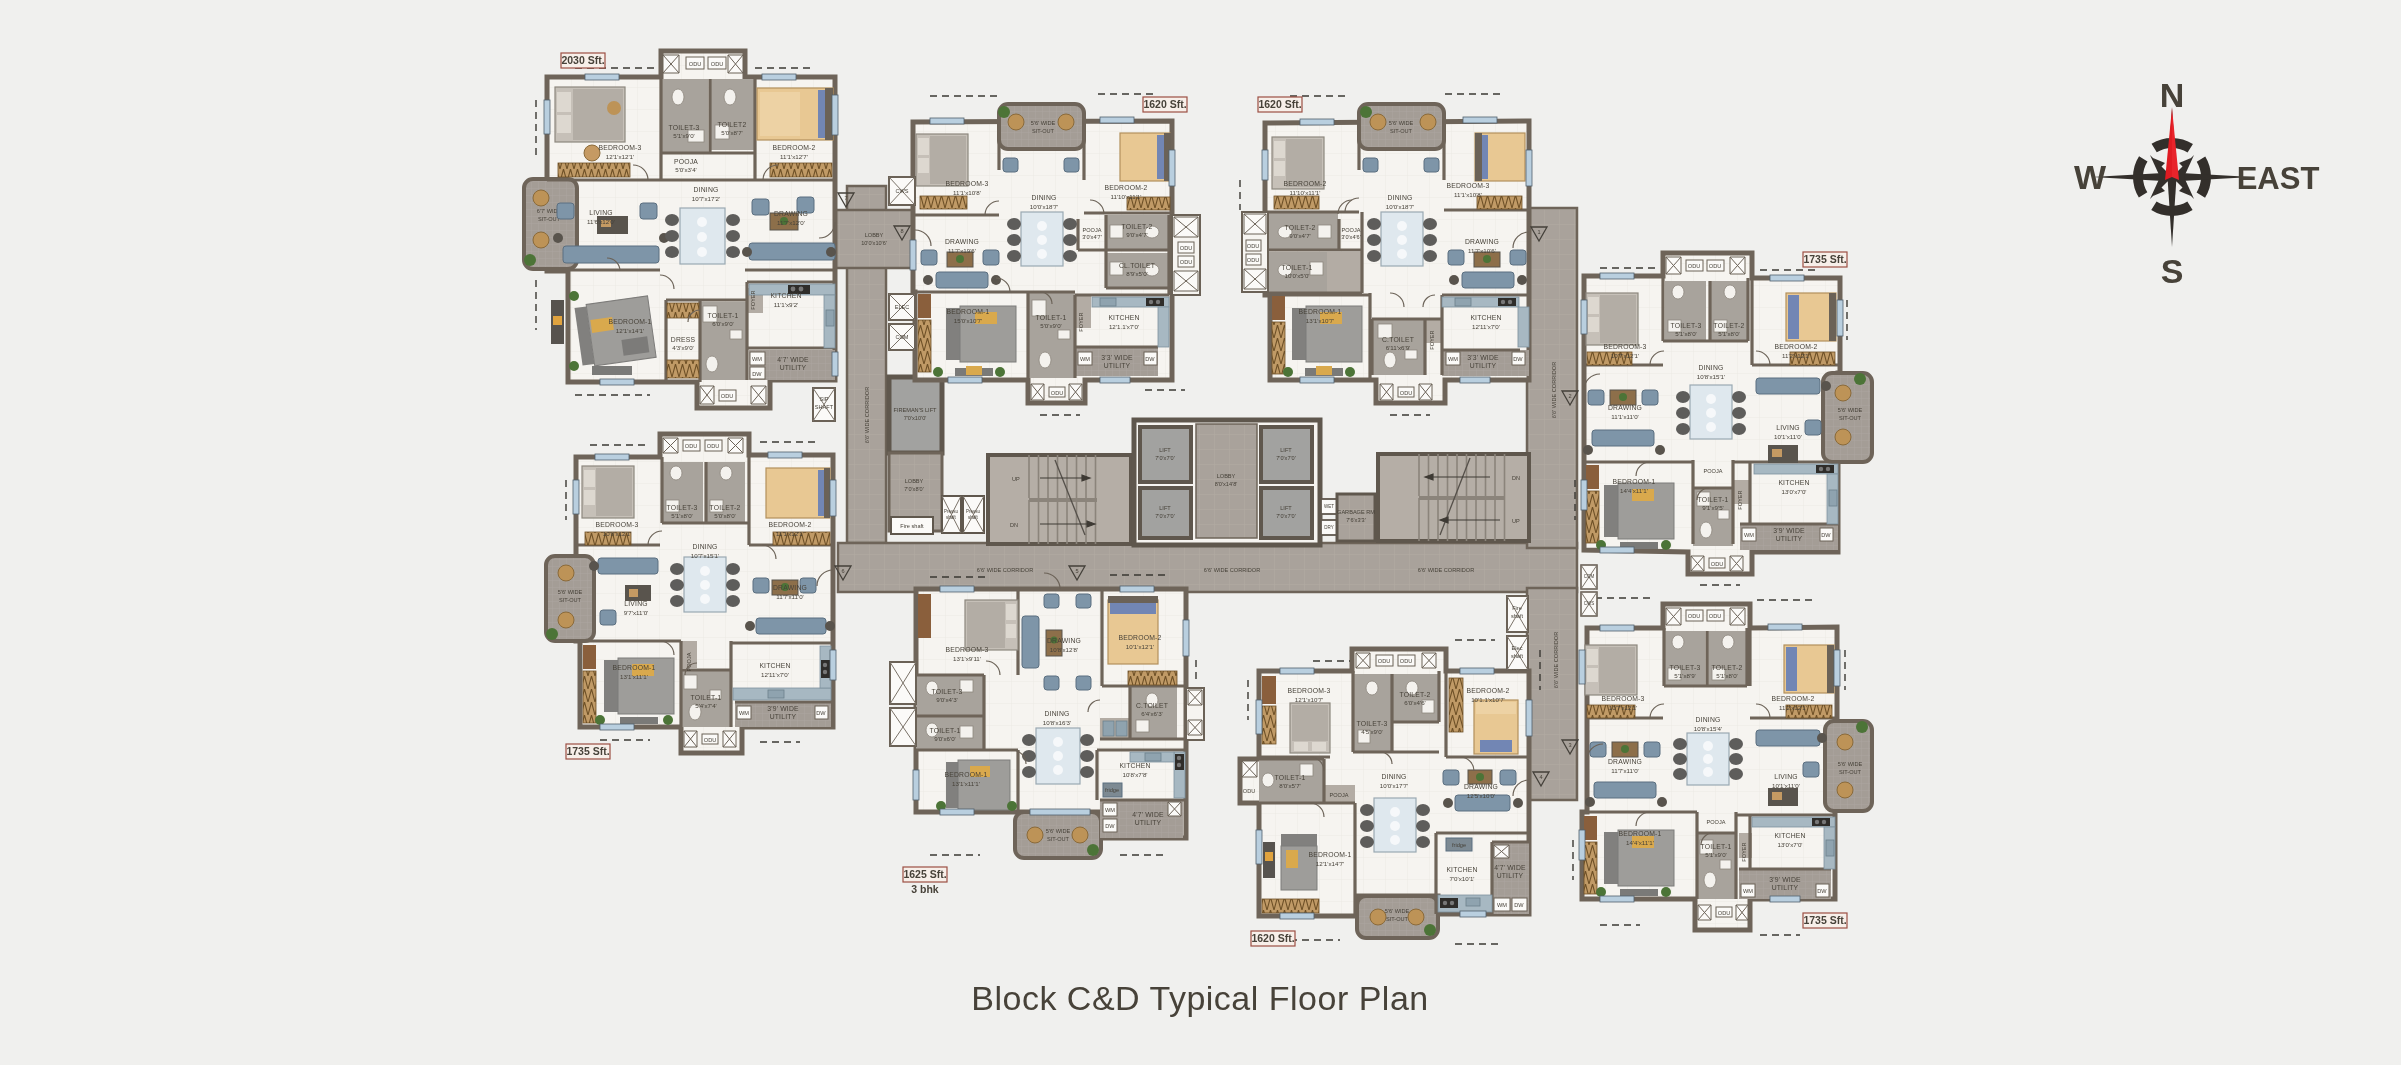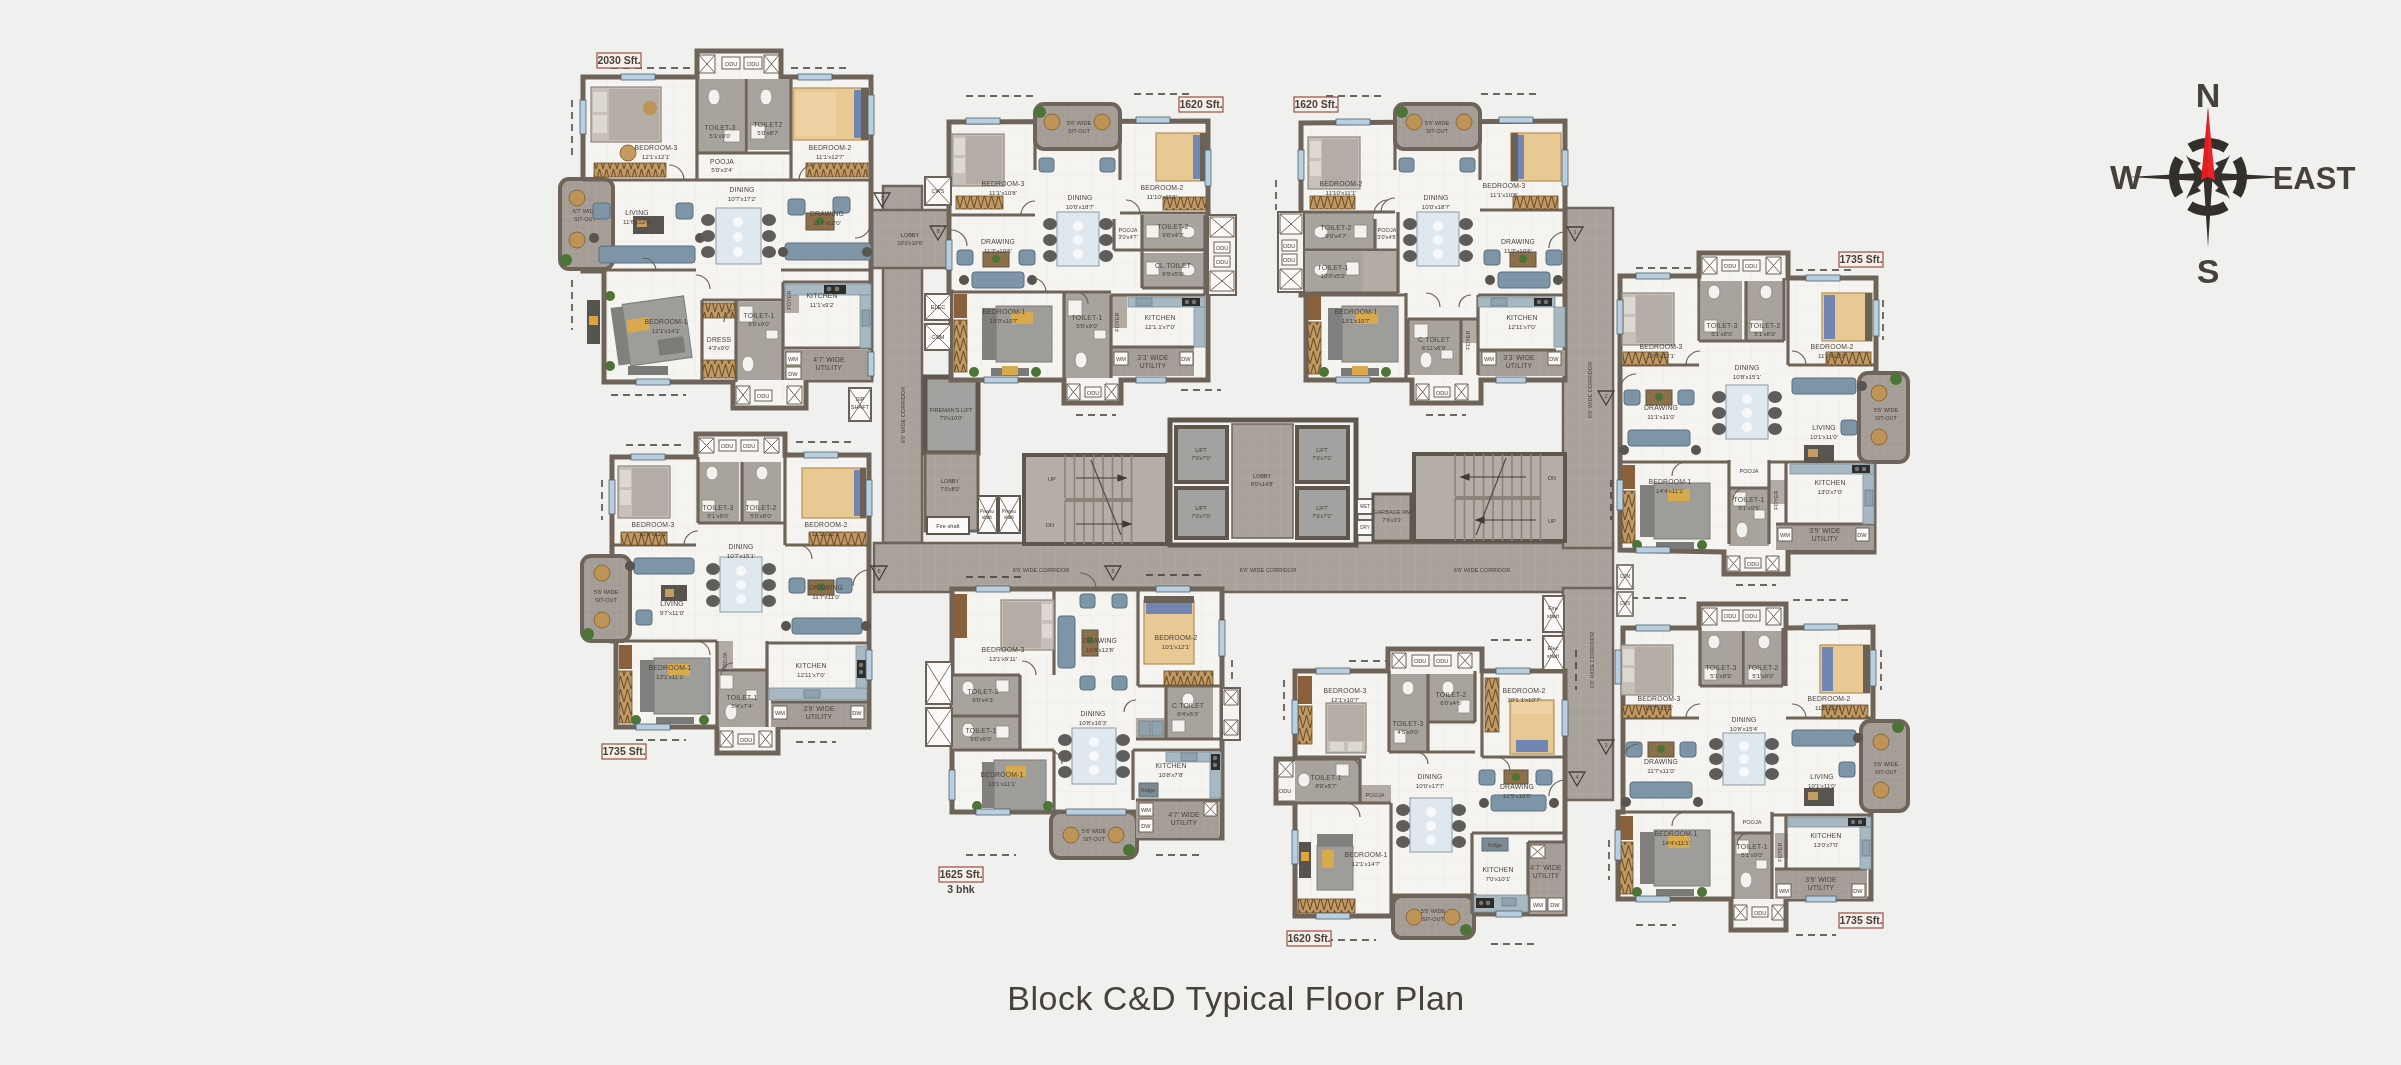--- a/index.html
+++ b/index.html
@@ -1,16 +1,16 @@
 <!DOCTYPE html>
 <html><head>
 <meta charset="utf-8">
 <style>
 html,body{margin:0;padding:0;background:#f0f0ee;}
-#wrap{width:2014px;height:1065px;position:relative;font-family:"Liberation Sans",sans-serif;margin-left:36px;}
+#wrap{width:2014px;height:1065px;position:relative;font-family:"Liberation Sans",sans-serif;}
 text{font-family:"Liberation Sans",sans-serif;fill:#474239;}
 .rl{font-size:6.8px;letter-spacing:.2px;}
 .rd{font-size:6.2px;}
 .tn{font-size:5.6px;}
 </style>
 </head>
 <body>
 <div id="wrap">
 <svg width="2401" height="1065" viewBox="0 0 2401 1065">
 <defs>

